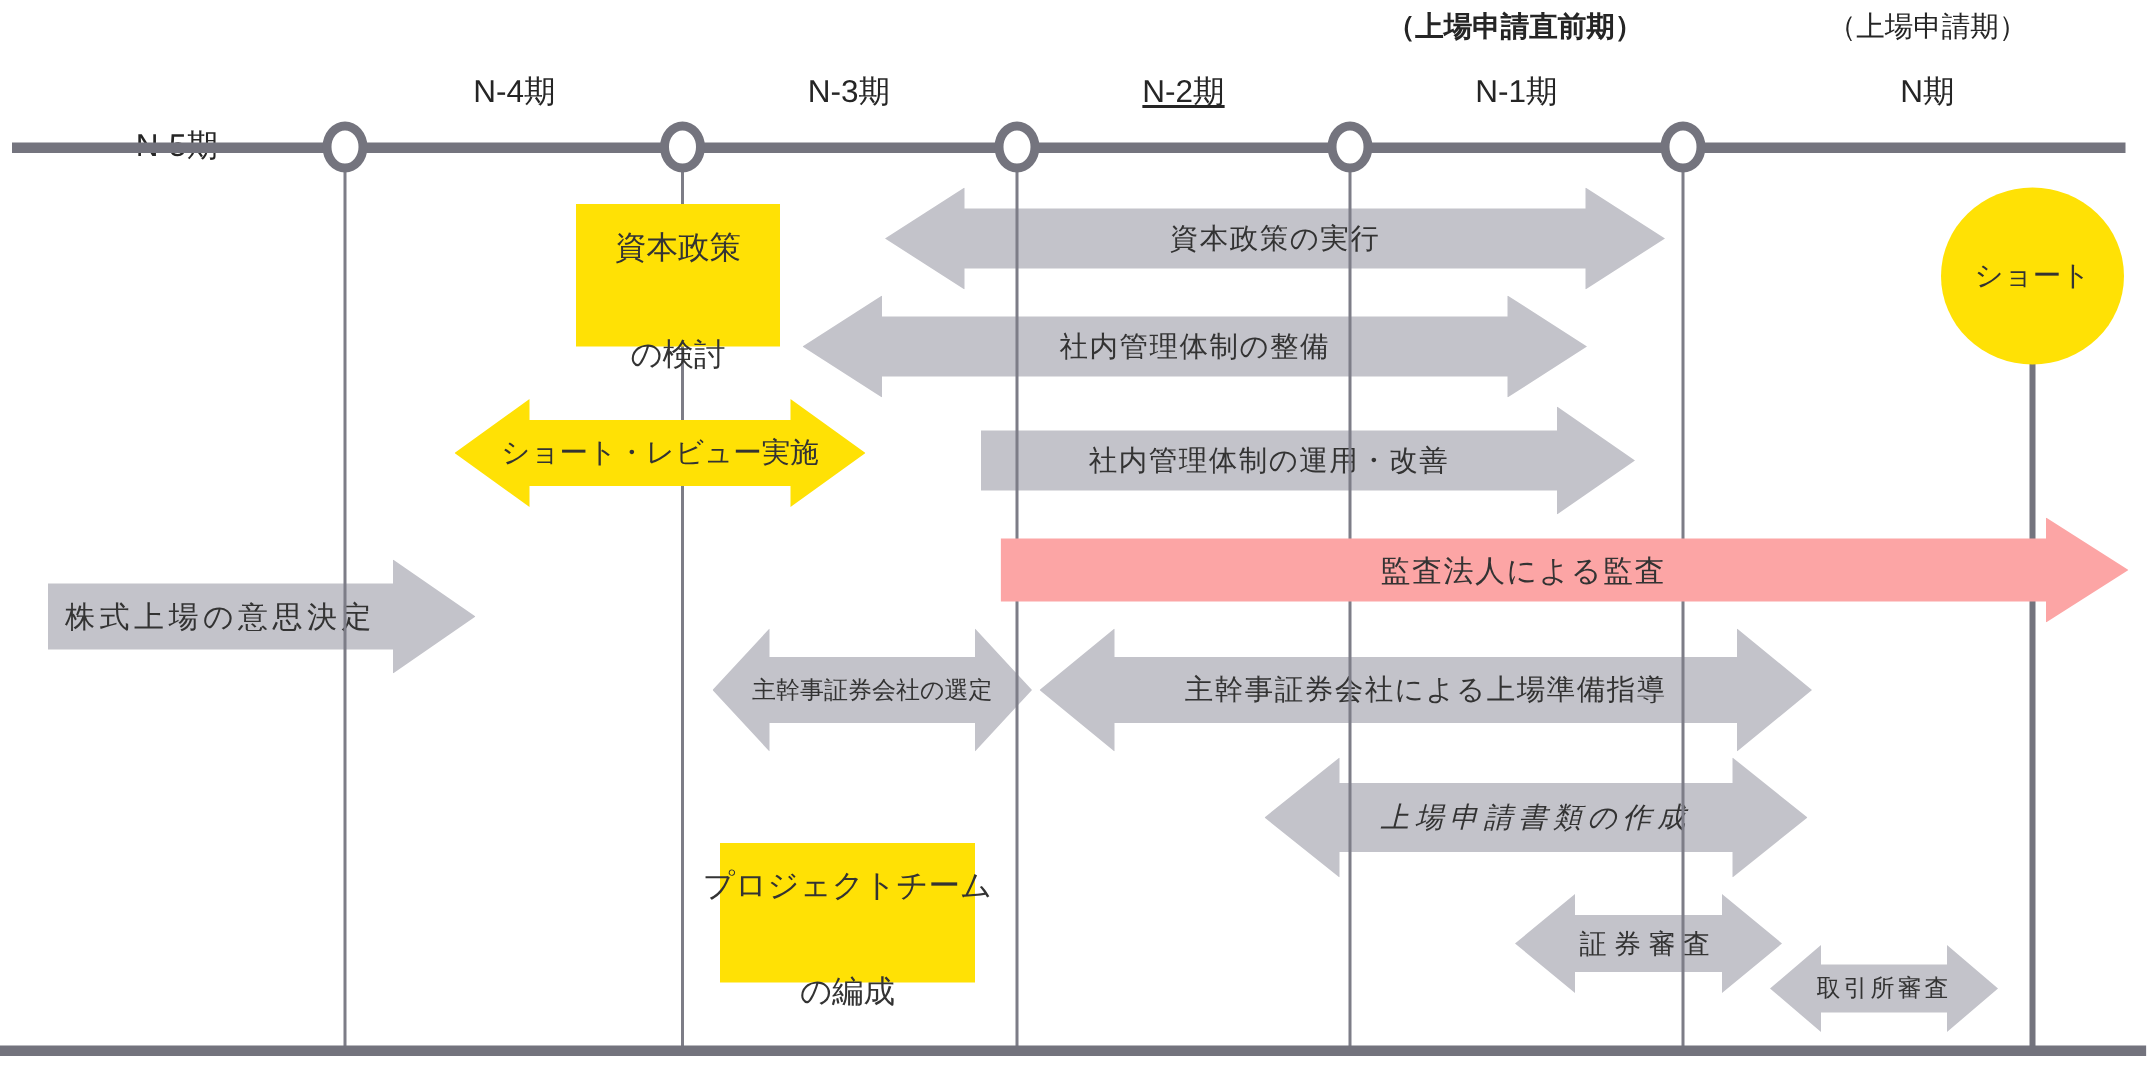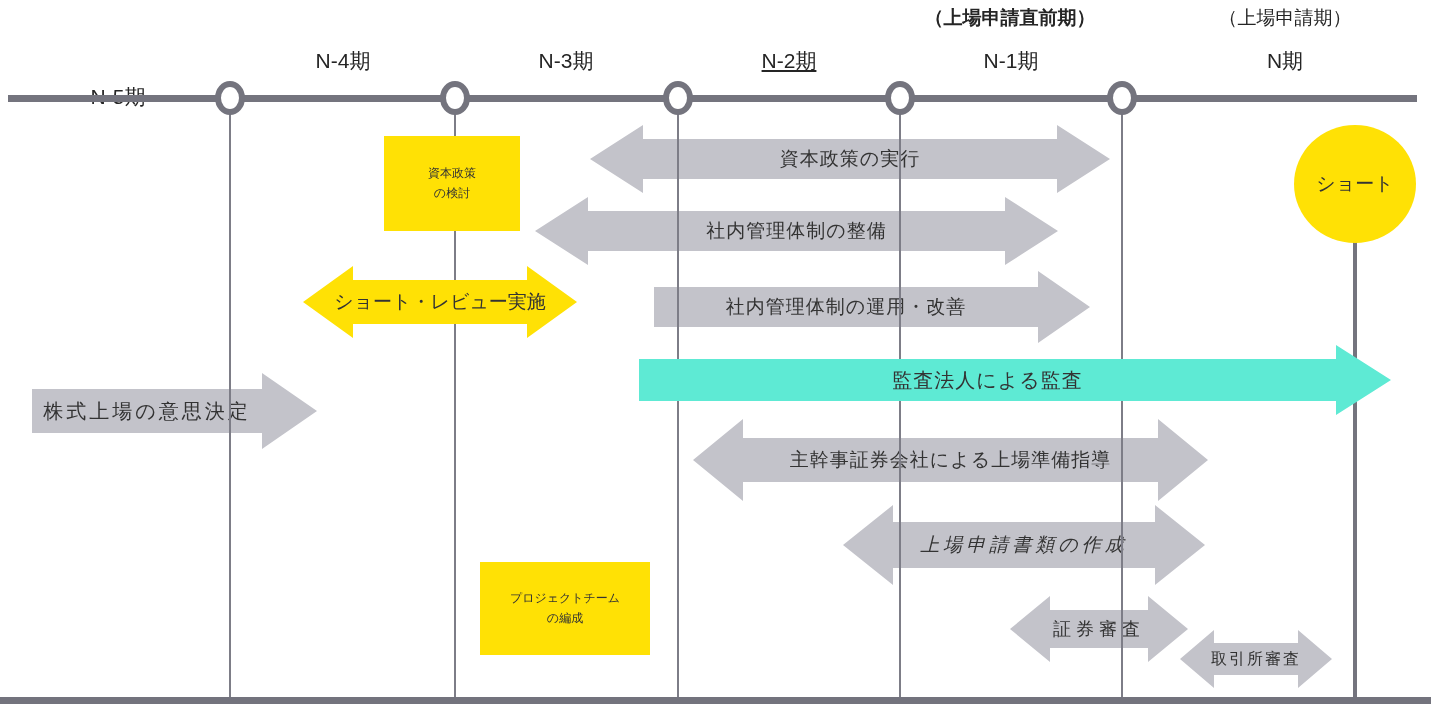--- a/index.html
+++ b/index.html
@@ -8,21 +8,21 @@
   .toplabel{position:absolute;transform:translateX(-50%);font-size:19px;color:#252525;white-space:nowrap;z-index:40;}
   .periodlabel{position:absolute;transform:translateX(-50%);font-size:21px;color:#252525;white-space:nowrap;z-index:40;}
   .axis{position:absolute;background:#74747e;z-index:45;}
   .milestone{position:absolute;box-sizing:border-box;background:#ffffff;border:6px solid #74747e;border-radius:50%;z-index:50;}
   .gridline{position:absolute;width:2px;background:#7d7d87;z-index:20;}
   .dropline{position:absolute;width:4px;background:#74747e;z-index:20;}
   .bottomline{position:absolute;left:0;width:1431px;height:7px;background:#73737d;z-index:25;}
   .arrow{position:absolute;display:flex;align-items:center;justify-content:center;}
   .arrow span{color:#333333;white-space:nowrap;}
   .ybox{position:absolute;display:flex;flex-direction:column;align-items:center;justify-content:center;z-index:30;text-align:center;}
-  .ybox div{font-size:12px;line-height:1.65;color:#333333;white-space:nowrap;}
+  .ybox div{font-size:21px;line-height:1.65;color:#333333;white-space:nowrap;margin-top:36px;}
   .ycircle{position:absolute;border-radius:50%;display:flex;align-items:center;justify-content:center;z-index:30;}
   .ycircle span{font-size:19px;color:#333333;white-space:nowrap;}
 </style>
 </head>
 <body>
 
 <div id="canvas">
     <div class="toplabel" style="left: 1010px; top: 5px; font-weight: bold;">（上場申請直前期）</div>
     <div class="toplabel" style="left: 1285px; top: 5px;">（上場申請期）</div>
     <div class="periodlabel" style="left: 118px; top: 47px; margin-top: 36px;">N-5期</div>
@@ -49,25 +49,28 @@
     </div>
     <div class="arrow" style="left: 535px; top: 197px; width: 523px; height: 68px; background: rgb(195, 195, 202); clip-path: polygon(0px 34px, 53px 0px, 53px 14px, calc(100% - 53px) 14px, calc(100% - 53px) 0px, 100% 34px, calc(100% - 53px) 68px, calc(100% - 53px) 54px, 53px 54px, 53px 68px); z-index: 10; padding-right: 0px; box-sizing: border-box;">
       <span style="font-size: 19px; letter-spacing: 1px;">社内管理体制の整備</span>
     </div>
     <div class="arrow" style="left: 303px; top: 266px; width: 274px; height: 72px; background: rgb(255, 225, 5); clip-path: polygon(0px 36px, 50px 0px, 50px 14px, calc(100% - 50px) 14px, calc(100% - 50px) 0px, 100% 36px, calc(100% - 50px) 72px, calc(100% - 50px) 58px, 50px 58px, 50px 72px); z-index: 30; padding-right: 0px; box-sizing: border-box;">
       <span style="font-size: 19px; letter-spacing: 0px;">ショート・レビュー実施</span>
     </div>
     <div class="arrow" style="left: 654px; top: 271px; width: 436px; height: 72px; background: rgb(195, 195, 202); clip-path: polygon(0px 16px, calc(100% - 52px) 16px, calc(100% - 52px) 0px, 100% 36px, calc(100% - 52px) 72px, calc(100% - 52px) 56px, 0px 56px); z-index: 10; padding-right: 52px; box-sizing: border-box;">
       <span style="font-size: 19px; letter-spacing: 1px;">社内管理体制の運用・改善</span>
     </div>
-    <div class="arrow" style="left: 639px; top: 345px; width: 752px; height: 70px; background: #5eead4; clip-path: polygon(0px 14px, calc(100% - 55px) 14px, calc(100% - 55px) 0px, 100% 35px, calc(100% - 55px) 70px, calc(100% - 55px) 56px, 0px 56px); z-index: 30; padding-right: 55px; box-sizing: border-box;">
+    <div class="arrow" style="left: 667px; top: 345px; width: 752px; height: 70px; background: #fca5a5; clip-path: polygon(0px 14px, calc(100% - 55px) 14px, calc(100% - 55px) 0px, 100% 35px, calc(100% - 55px) 70px, calc(100% - 55px) 56px, 0px 56px); z-index: 30; padding-right: 55px; box-sizing: border-box;">
       <span style="font-size: 20px; letter-spacing: 1px;">監査法人による監査</span>
     </div>
     <div class="arrow" style="left: 32px; top: 373px; width: 285px; height: 76px; background: rgb(195, 195, 202); clip-path: polygon(0px 16px, calc(100% - 55px) 16px, calc(100% - 55px) 0px, 100% 38px, calc(100% - 55px) 76px, calc(100% - 55px) 60px, 0px 60px); z-index: 10; padding-right: 55px; box-sizing: border-box;">
       <span style="font-size: 20px; letter-spacing: 3px;">株式上場の意思決定</span>
+    </div>
+    <div class="arrow" style="left: 475px; top: 419px; width: 213px; height: 82px; background: rgb(195, 195, 202); clip-path: polygon(0px 41px, 38px 0px, 38px 19px, calc(100% - 38px) 19px, calc(100% - 38px) 0px, 100% 41px, calc(100% - 38px) 82px, calc(100% - 38px) 63px, 38px 63px, 38px 82px); z-index: 10; padding-right: 0px; box-sizing: border-box;">
+      <span style="font-size: 16px; letter-spacing: 0px;">主幹事証券会社の選定</span>
     </div>
     <div class="arrow" style="left: 693px; top: 419px; width: 515px; height: 82px; background: rgb(195, 195, 202); clip-path: polygon(0px 41px, 50px 0px, 50px 19px, calc(100% - 50px) 19px, calc(100% - 50px) 0px, 100% 41px, calc(100% - 50px) 82px, calc(100% - 50px) 63px, 50px 63px, 50px 82px); z-index: 10; padding-right: 0px; box-sizing: border-box;">
       <span style="font-size: 19px; letter-spacing: 1px;">主幹事証券会社による上場準備指導</span>
     </div>
     <div class="arrow" style="left: 843px; top: 505px; width: 362px; height: 80px; background: rgb(195, 195, 202); clip-path: polygon(0px 40px, 50px 0px, 50px 17px, calc(100% - 50px) 17px, calc(100% - 50px) 0px, 100% 40px, calc(100% - 50px) 80px, calc(100% - 50px) 63px, 50px 63px, 50px 80px); z-index: 10; padding-right: 0px; box-sizing: border-box;">
       <span style="font-size: 19px; letter-spacing: 4px; font-style: italic;">上場申請書類の作成</span>
     </div>
     <div class="arrow" style="left: 1010px; top: 596px; width: 178px; height: 66px; background: rgb(195, 195, 202); clip-path: polygon(0px 33px, 40px 0px, 40px 14px, calc(100% - 40px) 14px, calc(100% - 40px) 0px, 100% 33px, calc(100% - 40px) 66px, calc(100% - 40px) 52px, 40px 52px, 40px 66px); z-index: 10; padding-right: 0px; box-sizing: border-box;">
       <span style="font-size: 18px; letter-spacing: 5px;">証券審査</span>
     </div>

